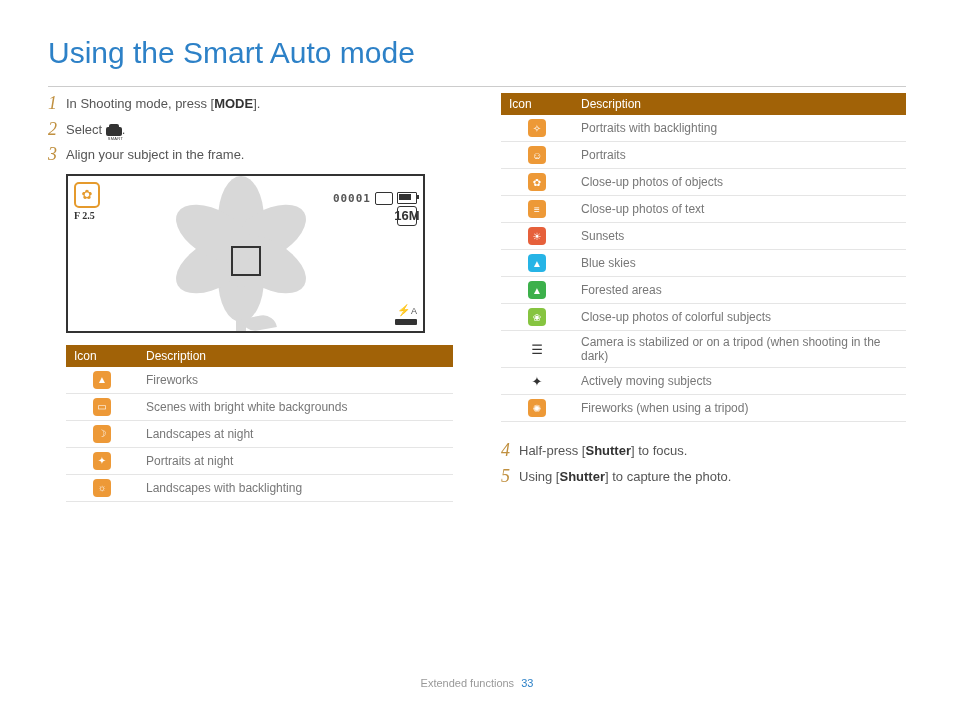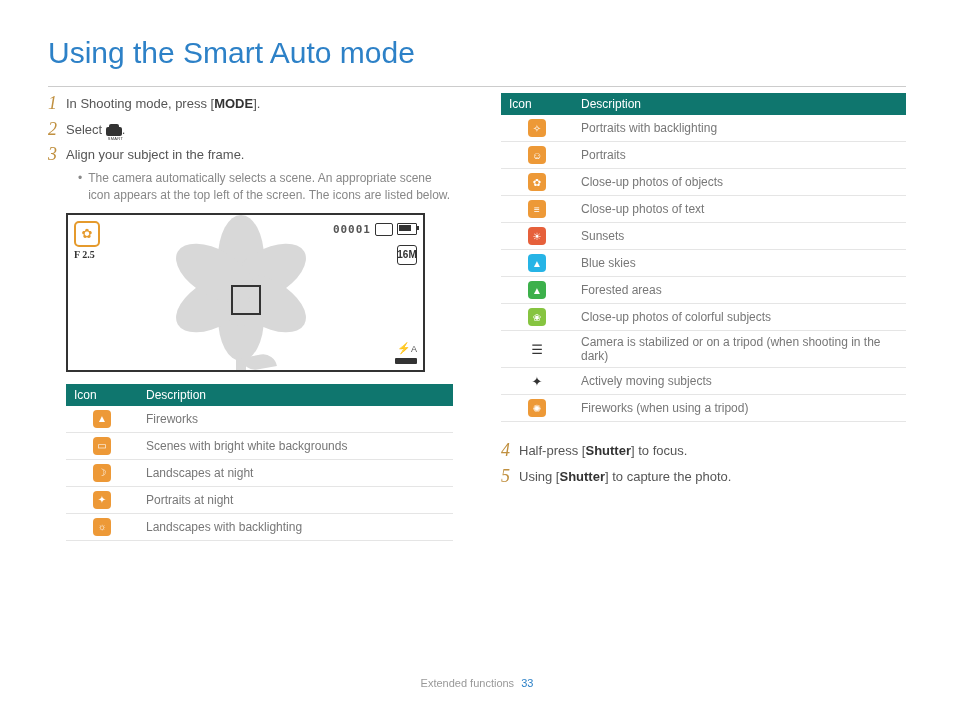--- a/index.html
+++ b/index.html
@@ -21,31 +21,31 @@
   .camscreen{border:2px solid #333;width:355px;height:155px;margin:8px 0 12px 18px;position:relative;background:#fff;overflow:hidden;}
   .flower{position:absolute;left:120px;top:30px;}
   .petal{position:absolute;width:46px;height:86px;border-radius:60% 60% 60% 60%;background:#d8d8d8;}
   .stem{position:absolute;width:10px;height:60px;background:#d8d8d8;border-radius:4px;left:48px;top:80px;}
   .leaf{position:absolute;width:34px;height:14px;background:#d8d8d8;border-radius:0 20px 0 20px;left:54px;top:110px;transform:rotate(-10deg);}
   .focus-box{position:absolute;left:163px;top:70px;width:26px;height:26px;border:2px solid #333;}
   .ovl-tl{position:absolute;left:6px;top:6px;}
   .iconbox{width:22px;height:22px;border:2px solid #e59a2c;border-radius:5px;display:flex;align-items:center;justify-content:center;background:#fff;}
   .iconbox span{color:#e59a2c;font-size:13px;}
   .fval{font-family:Liberation Serif, serif;font-size:10px;font-weight:700;color:#333;margin-top:2px;}
-  .ovl-tr{position:absolute;right:6px;top:8px;display:flex;gap:4px;align-items:center;}
+  .ovl-tr{position:absolute;right:6px;top:16px;display:flex;gap:4px;align-items:center;}
   .counter{font-family:monospace;font-size:11px;font-weight:700;letter-spacing:1px;}
   .small-ind{width:16px;height:11px;border:1.5px solid #333;border-radius:2px;display:inline-block;position:relative;}
   .batt{width:18px;height:10px;border:1.5px solid #333;border-radius:1px;position:relative;}
   .batt::after{content:"";position:absolute;right:-3px;top:2px;width:2px;height:4px;background:#333;}
   .batt-fill{position:absolute;left:1px;top:1px;width:12px;height:6px;background:#333;}
-  .ovl-r{position:absolute;right:6px;top:30px;width:18px;height:18px;border:1.5px solid #333;border-radius:3px;font-size:10px;font-weight:700;display:flex;align-items:center;justify-content:center;color:#333;}
+  .ovl-r{position:absolute;right:6px;top:30px;width:18px;height:18px;border:1.5px solid #333;border-radius:3px;font-size:13px;font-weight:700;display:flex;align-items:center;justify-content:center;color:#333;}
   .ovl-br{position:absolute;right:6px;bottom:6px;font-size:9px;text-align:right;line-height:1.2;}
   .flash-icon{font-size:11px;}
   .table{width:100%;border-collapse:collapse;font-size:12px;}
-  .table th{background:#0f766e;color:#fff;font-weight:400;text-align:left;padding:4px 8px;}
+  .table th{background:#a16207;color:#fff;font-weight:400;text-align:left;padding:4px 8px;}
   .table th:first-child{width:56px;}
   .table td{padding:4px 8px;border-bottom:1px solid #e5e5e5;color:#777;vertical-align:middle;}
   .table td:first-child{text-align:center;}
   .ico{width:18px;height:18px;border-radius:4px;display:inline-flex;align-items:center;justify-content:center;font-size:10px;color:#fff;}
   .orange{background:#ed9937;}
   .blue{background:#26b4e6;}
   .greenL{background:#86c440;}
   .greenD{background:#3cb04b;}
   .red{background:#e6603b;}
   .whiteico{background:#fff;width:18px;height:18px;display:inline-flex;align-items:center;justify-content:center;color:#333;font-size:13px;}
@@ -71,23 +71,20 @@
       <div class="step">
         <div class="num">2</div>
         <div class="txt">
           <span>Select </span><span class="mode-inline"><span class="smart-label">SMART</span></span><span>.</span>
         </div>
       </div>
       <div class="step">
         <div class="num">3</div>
         <div class="txt">Align your subject in the frame.</div>
       </div>
-      <div class="bullet">
-        <span>The camera automatically selects a scene. An appropriate scene icon appears at the top left of the screen. The icons are listed below.</span>
-      </div>
 
       <div class="camscreen">
         <div class="flower">
           <div class="petal" style="transform:rotate(0deg) translateY(-30px);left:30px;"></div>
           <div class="petal" style="transform:rotate(60deg) translateY(-30px);left:30px;"></div>
           <div class="petal" style="transform:rotate(120deg) translateY(-30px);left:30px;"></div>
           <div class="petal" style="transform:rotate(180deg) translateY(-30px);left:30px;"></div>
           <div class="petal" style="transform:rotate(240deg) translateY(-30px);left:30px;"></div>
           <div class="petal" style="transform:rotate(300deg) translateY(-30px);left:30px;"></div>
           <div class="stem"></div>

